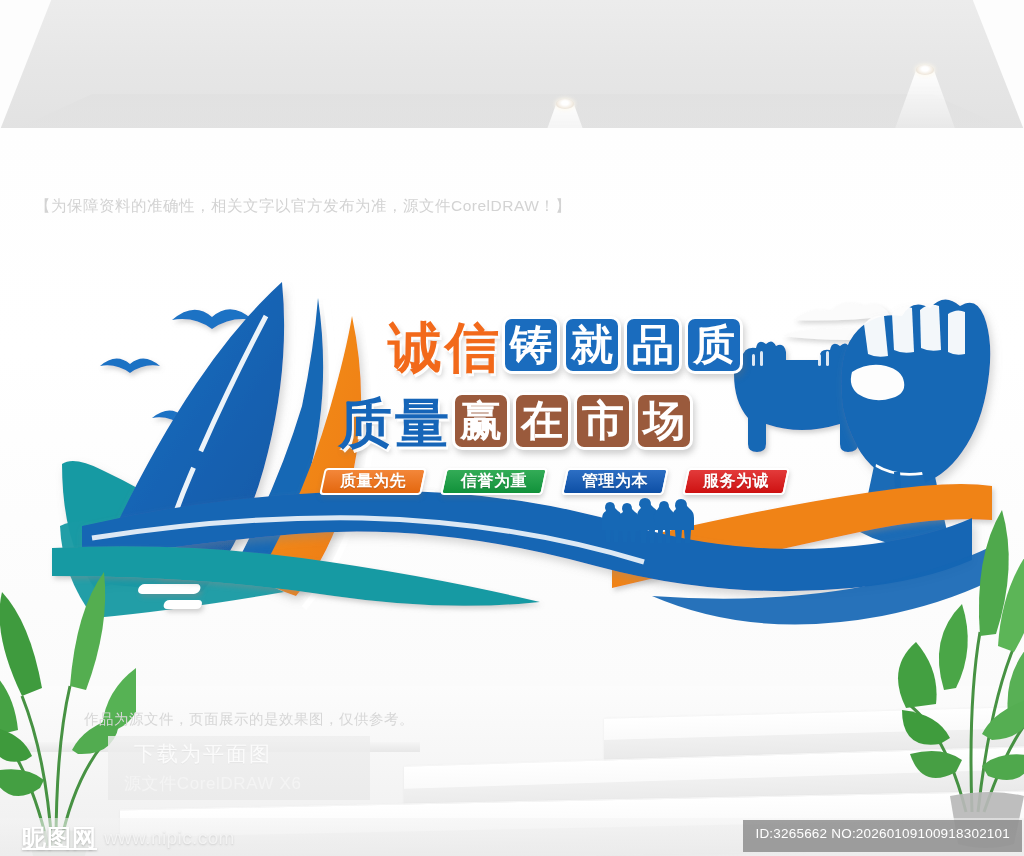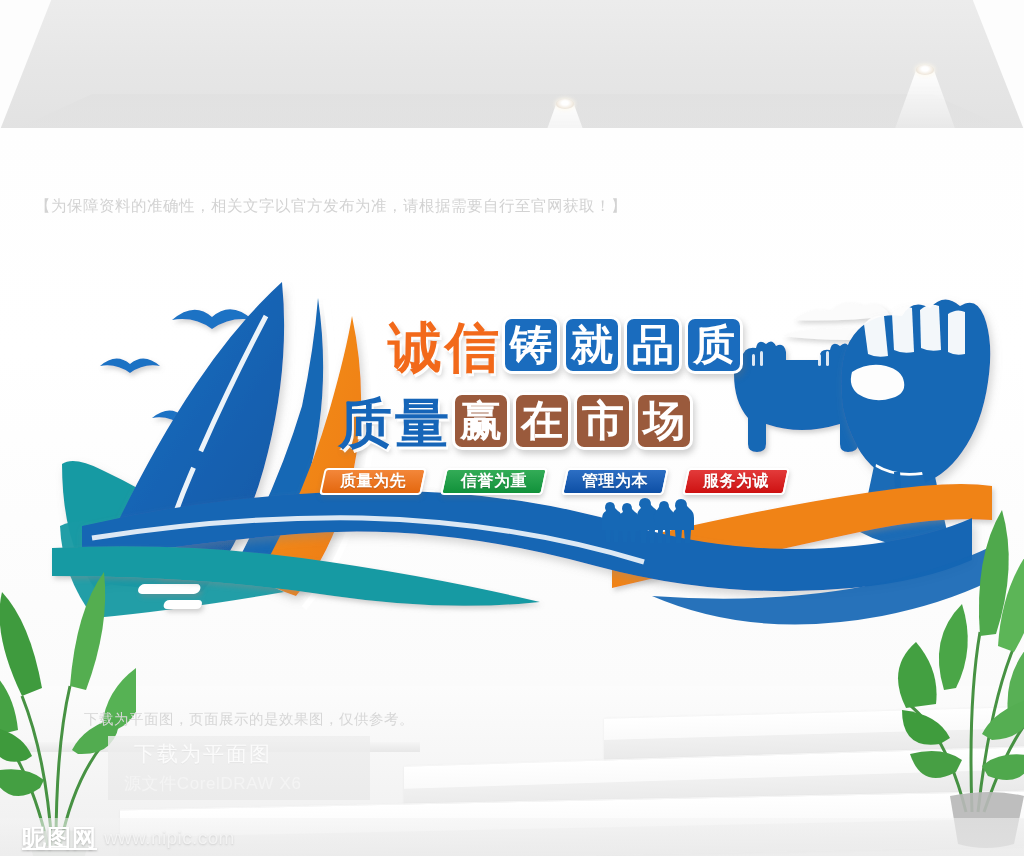--- a/index.html
+++ b/index.html
@@ -141,21 +141,21 @@
   <div class="spot" style="left:916px; top:65px;"></div>
 
   <div class="wall"></div>
 
   <div class="floor"></div>
   <div class="baseboard"></div>
   <div class="step step-a"></div>
   <div class="step step-b"></div>
   <div class="step step-c"></div>
 
-  <div class="notice">【为保障资料的准确性，相关文字以官方发布为准，请根据需要自行至官网获取！】</div>
+  <div class="notice">【为保障资料的准确性，相关文字以官方发布为准，源文件CorelDRAW！】</div>
 
   <div id="art">
 
     <svg width="940" height="352" viewBox="0 0 940 352">
       <defs>
         <filter id="sh" x="-30%" y="-30%" width="190%" height="190%">
           <feDropShadow dx="3" dy="5" stdDeviation="4" flood-color="#8a8a8a" flood-opacity="0.35"></feDropShadow>
         </filter>
         <filter id="shs" x="-40%" y="-40%" width="200%" height="200%">
           <feDropShadow dx="2" dy="3" stdDeviation="2.4" flood-color="#8a8a8a" flood-opacity="0.40"></feDropShadow>
@@ -335,22 +335,23 @@
       <path d="M48 214 q-16 -52 18 -86 q14 44 -6 84 Z" fill="#4AA647"></path>
       <path d="M130 240 q18 -38 4 -72 q-26 30 -22 70 Z" fill="#58B055"></path>
       <path d="M44 268 q-38 6 -38 -34 q36 4 48 28 Z" fill="#3F9C3D"></path>
       <path d="M96 264 q42 -2 40 -42 q-38 12 -50 36 Z" fill="#55AE52"></path>
       <path d="M60 296 q-34 18 -46 -18 q32 -8 52 6 Z" fill="#479F44"></path>
       <path d="M92 300 q36 14 46 -20 q-34 -6 -52 10 Z" fill="#4FA84C"></path>
     </g>
     <path d="M54 320 q42 -8 74 0 l-10 48 q-28 8 -56 0 Z" fill="#b9b9b9" opacity=".92"></path>
   </svg>
 
-  <div class="footnote">下载为平面图，页面展示的是效果图，仅供参考。</div>
+  <div class="footnote">作品为源文件，页面展示的是效果图，仅供参考。</div>
   <div class="dl-panel"></div>
   <div class="dl-1">下载为平面图</div>
   <div class="dl-2">源文件CorelDRAW X6</div>
 
   <div class="wm-bar"></div>
   <div class="wm-logo">昵图网</div>
   <div class="wm-url">www.nipic.com</div>
+  <div class="id-badge">ID:3265662 NO:20260109100918302101</div>
 
 </div>
 
 </body></html>

